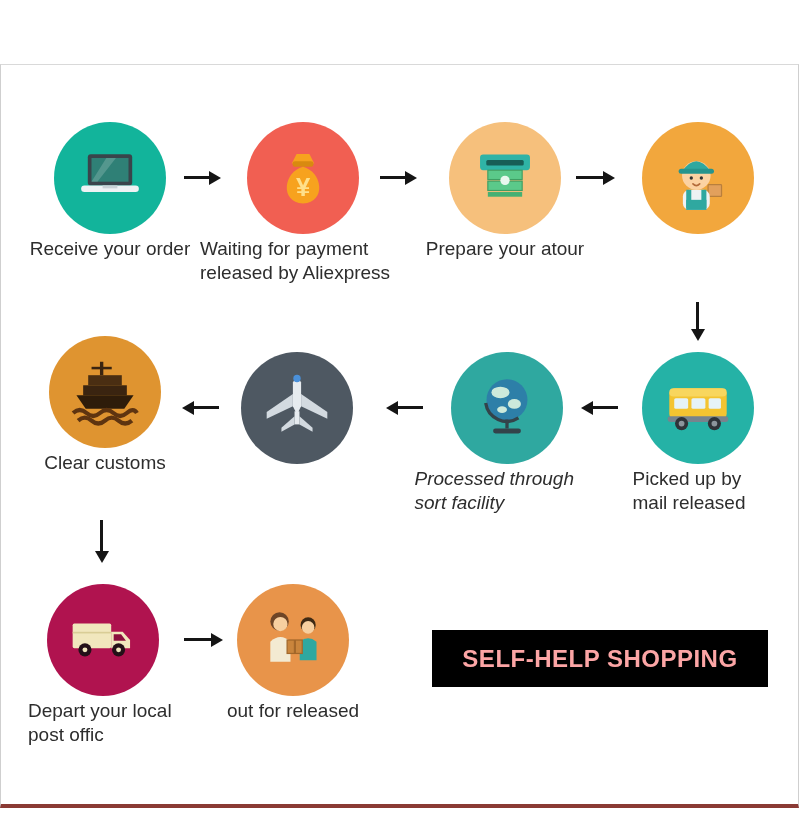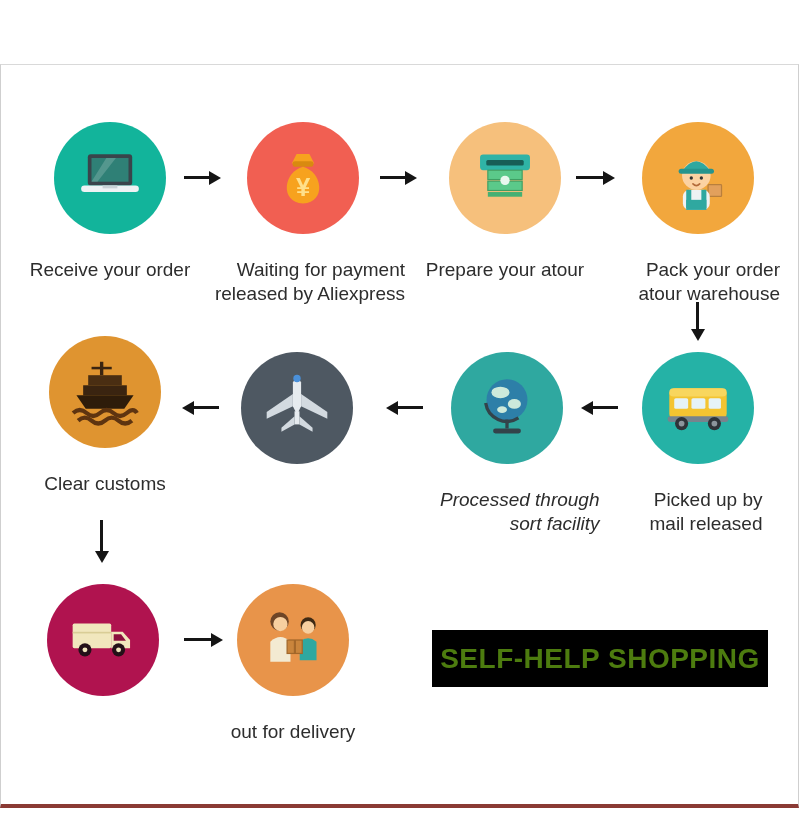--- a/index.html
+++ b/index.html
@@ -3,32 +3,32 @@
 <meta charset="utf-8">
 <style>
   * { margin:0; padding:0; box-sizing:border-box; }
   body { width:800px; height:818px; background:#ffffff; font-family:"Liberation Sans", sans-serif; }
   .page { position:relative; width:800px; height:818px; background:#fff; overflow:hidden; }
   .frame { position:absolute; left:0; top:64px; width:799px; height:744px;
            border-top:1px solid #d9d9d9; border-left:1px solid #cfcfcf; border-right:1px solid #cfcfcf;
            border-bottom:4px solid #8a3a34; background:#fff; }
   .step { position:absolute; display:flex; flex-direction:column; align-items:center; }
   .circle { width:112px; height:112px; border-radius:50%; display:flex; align-items:center; justify-content:center; overflow:hidden; }
-  .label { margin-top:24px; font-size:19px; line-height:1.25; color:#2d2d2d; text-align:right; }
+  .label { margin-top:3px; font-size:19px; line-height:1.25; color:#2d2d2d; text-align:left; }
   .arrow { position:absolute; background:#151515; height:3px; }
   .arrow.right::after { content:""; position:absolute; right:-11px; top:50%; transform:translateY(-50%);
       border-top:7px solid transparent; border-bottom:7px solid transparent; border-left:12px solid #151515; }
   .arrow.left::before { content:""; position:absolute; left:-11px; top:50%; transform:translateY(-50%);
       border-top:7px solid transparent; border-bottom:7px solid transparent; border-right:12px solid #151515; }
   .arrow.down { width:3px; height:28px; }
   .arrow.down::after { content:""; position:absolute; bottom:-11px; left:50%; transform:translateX(-50%);
       border-left:7px solid transparent; border-right:7px solid transparent; border-top:12px solid #151515; }
   .banner { position:absolute; left:432px; top:630px; width:336px; height:57px; background:#000;
-            color:#4d7c0f; display:flex; align-items:center; justify-content:center;
-            font-size:28px; font-weight:700; letter-spacing:0.5px; white-space:nowrap; }
+            color:#fca5a5; display:flex; align-items:center; justify-content:center;
+            font-size:24px; font-weight:700; letter-spacing:0.5px; white-space:nowrap; }
   svg text { font-family:"Liberation Sans", sans-serif; }
 </style>
 </head>
 <body>
 
 <div class="page">
   <div class="frame"></div>
 
   <div class="step" style="left:0px; top:122px; width:220px;">
     <div class="circle" style="background: rgb(18, 180, 155);">
@@ -78,21 +78,20 @@
         <rect x="27" y="39" width="42" height="6" rx="3" fill="#27948d"></rect>
         <circle cx="42" cy="50" r="2" fill="#333"></circle>
         <circle cx="54" cy="50" r="2" fill="#333"></circle>
         <path d="M44 57 Q48 61 52 57" stroke="#b36b3a" stroke-width="2" fill="none" stroke-linecap="round"></path>
         <rect x="32" y="64" width="32" height="24" rx="8" fill="#eef2f4"></rect>
         <rect x="36" y="64" width="6" height="22" fill="#2fa8a0"></rect>
         <rect x="54" y="64" width="6" height="22" fill="#2fa8a0"></rect>
         <rect x="36" y="76" width="24" height="12" fill="#2fa8a0"></rect>
       </svg>
     </div>
-    <div class="label" style="max-width:165px;">Pack your order atour warehouse</div>
   </div>
 
   <div class="arrow right" style="left:184px; top:176px; width:26px;"></div>
   <div class="arrow right" style="left:380px; top:176px; width:26px;"></div>
   <div class="arrow right" style="left:576px; top:176px; width:28px;"></div>
   <div class="arrow down" style="left:696px; top:302px;"></div>
 
   <div class="step" style="left:595px; top:352px; width:205px;">
     <div class="circle" style="background: rgb(37, 178, 166);">
       <svg viewBox="0 0 100 100" width="82" height="82">
@@ -166,34 +165,35 @@
         <rect x="13" y="30" width="47" height="30" rx="2" fill="#f1e7bd"></rect>
         <rect x="13" y="40" width="47" height="2" fill="#d9cd96"></rect>
         <path d="M60 40 L74 40 L83 50 L83 60 L60 60 Z" fill="#f1e7bd"></path>
         <polygon points="63,43 72,43 78,51 63,51" fill="#8c0f3e"></polygon>
         <circle cx="28" cy="62" r="8" fill="#241018"></circle>
           <circle cx="28" cy="62" r="3" fill="#f1e7bd"></circle>
         <circle cx="69" cy="62" r="8" fill="#241018"></circle>
           <circle cx="69" cy="62" r="3" fill="#f1e7bd"></circle>
       </svg>
     </div>
+    <div class="label" style="max-width:150px;">Depart your local post offic</div>
   </div>
 
   <div class="step" style="left:188px; top:584px; width:210px;">
     <div class="circle" style="background: rgb(232, 148, 74);">
       <svg viewBox="0 0 100 100" width="84" height="84">
         <circle cx="34" cy="28" r="11" fill="#6e4526"></circle>
         <circle cx="35" cy="31" r="8.5" fill="#f7cf9f"></circle>
         <path d="M23 76 L23 52 Q35 41 47 52 L47 76 Z" fill="#f3ead2"></path>
         <circle cx="68" cy="32" r="9" fill="#3f2a14"></circle>
         <circle cx="68" cy="35" r="7.5" fill="#f7cf9f"></circle>
         <path d="M58 74 L58 52 Q68 44 78 52 L78 74 Z" fill="#2fa8a0"></path>
         <rect x="43" y="50" width="18" height="16" fill="#c9853c" stroke="#a2672a" stroke-width="1.5"></rect>
         <rect x="51" y="50" width="2.5" height="16" fill="#a2672a"></rect>
       </svg>
     </div>
-    <div class="label">out for delivery</div>
+    <div class="label">out for released</div>
   </div>
 
   <div class="arrow right" style="left:184px; top:638px; width:28px;"></div>
 
   <div class="banner">SELF-HELP SHOPPING</div>
 </div>
 
 </body></html>

